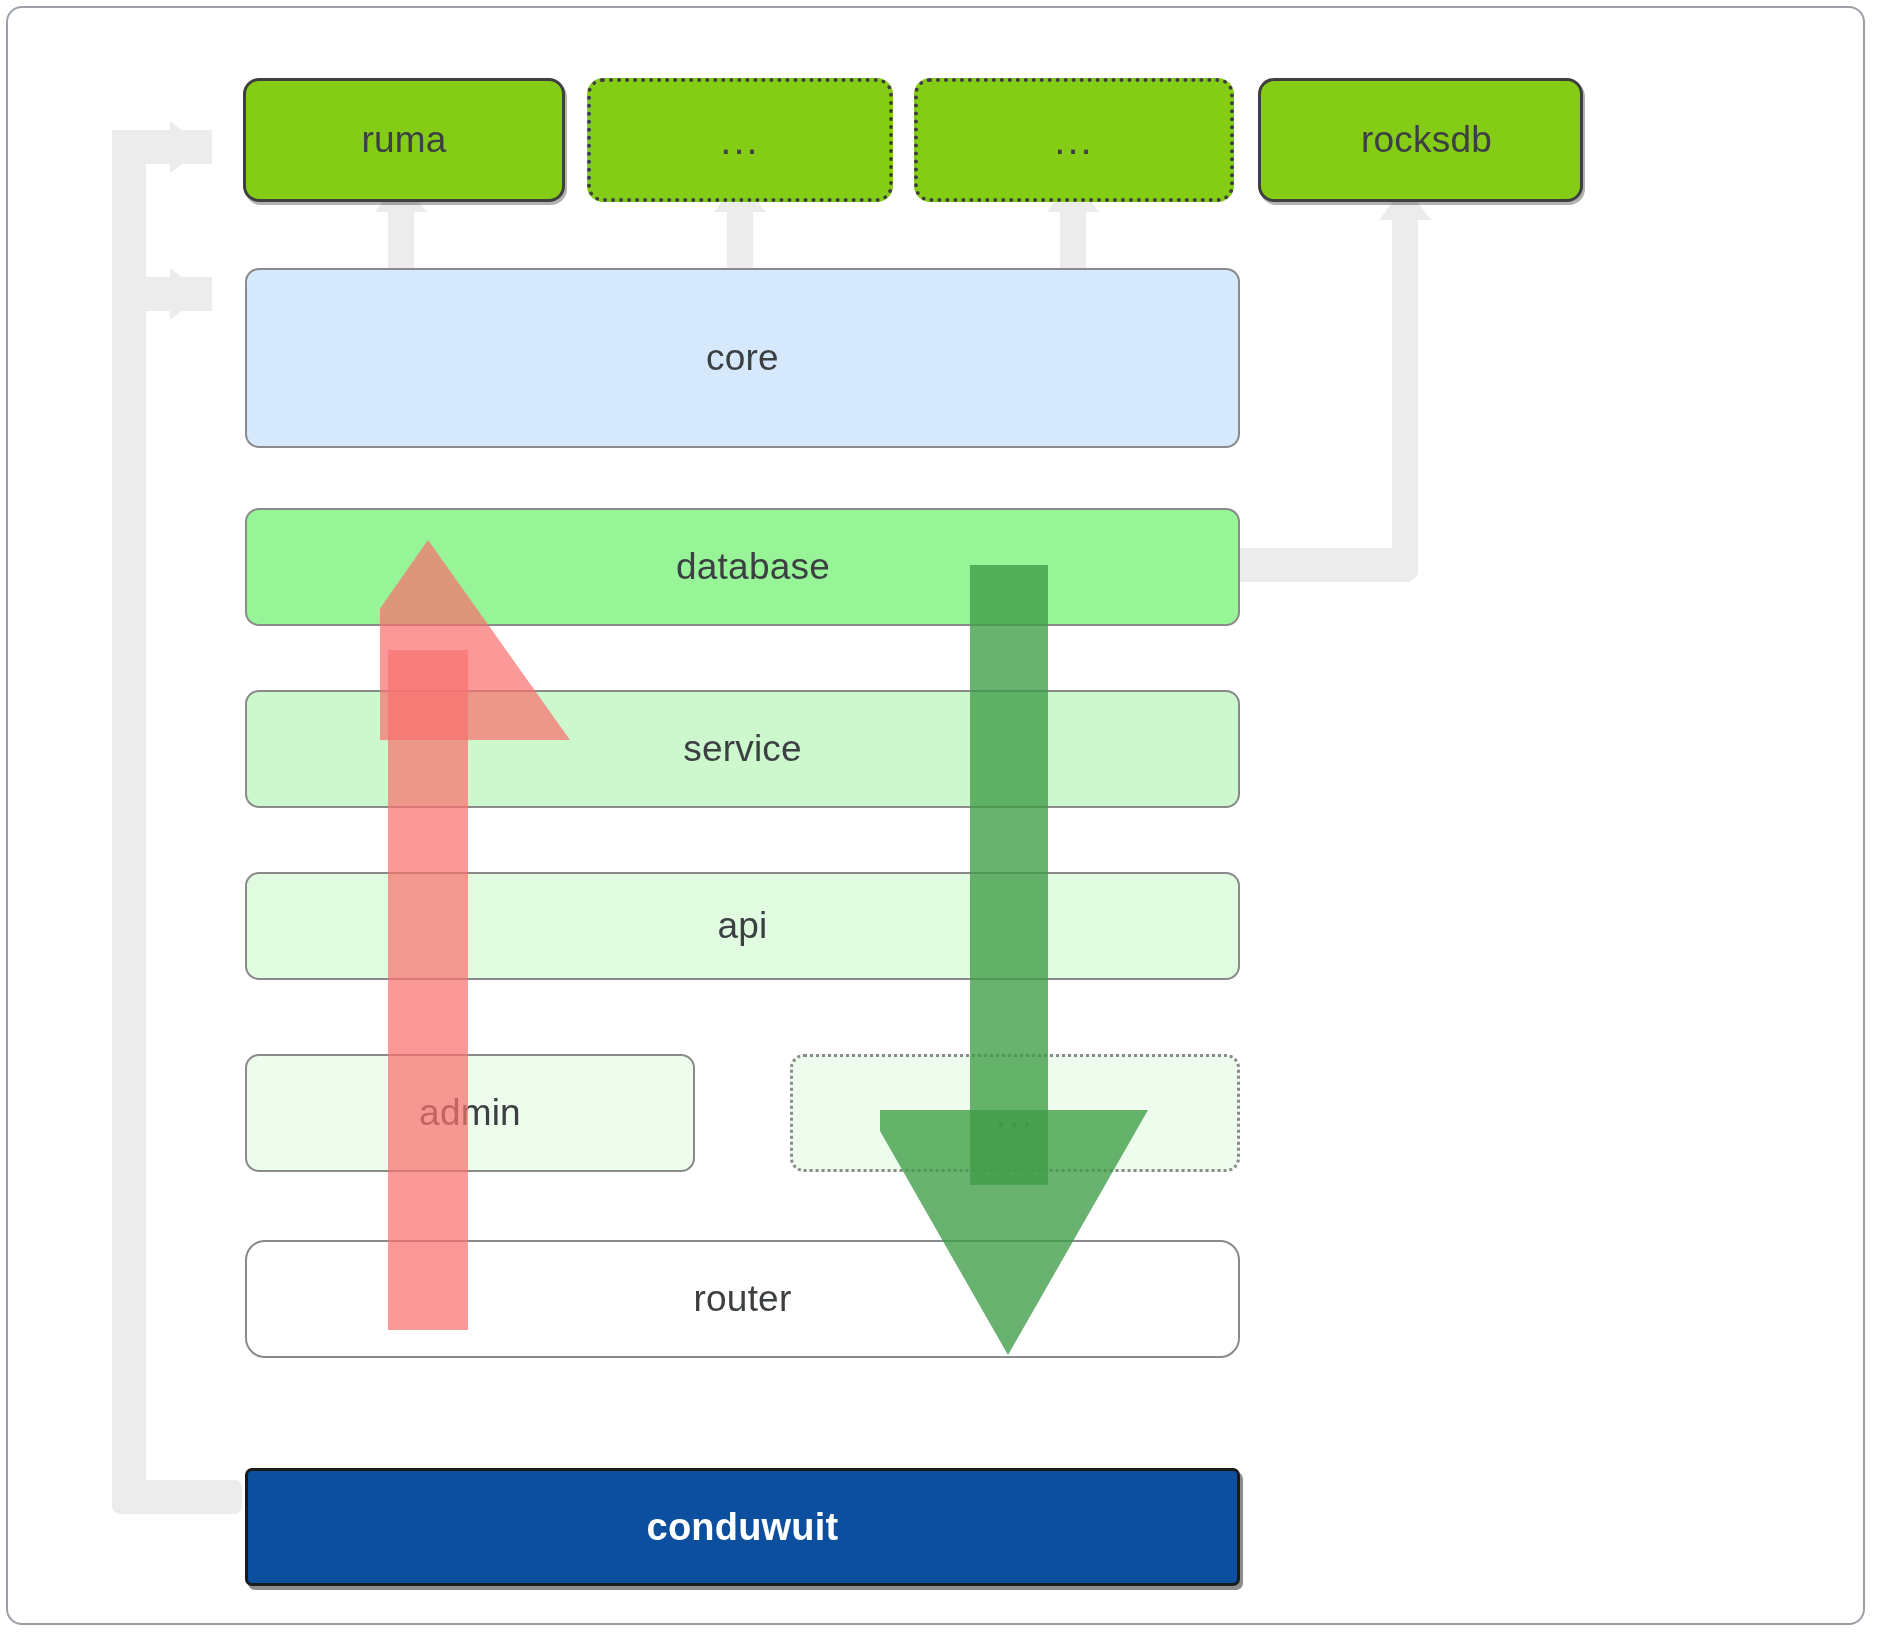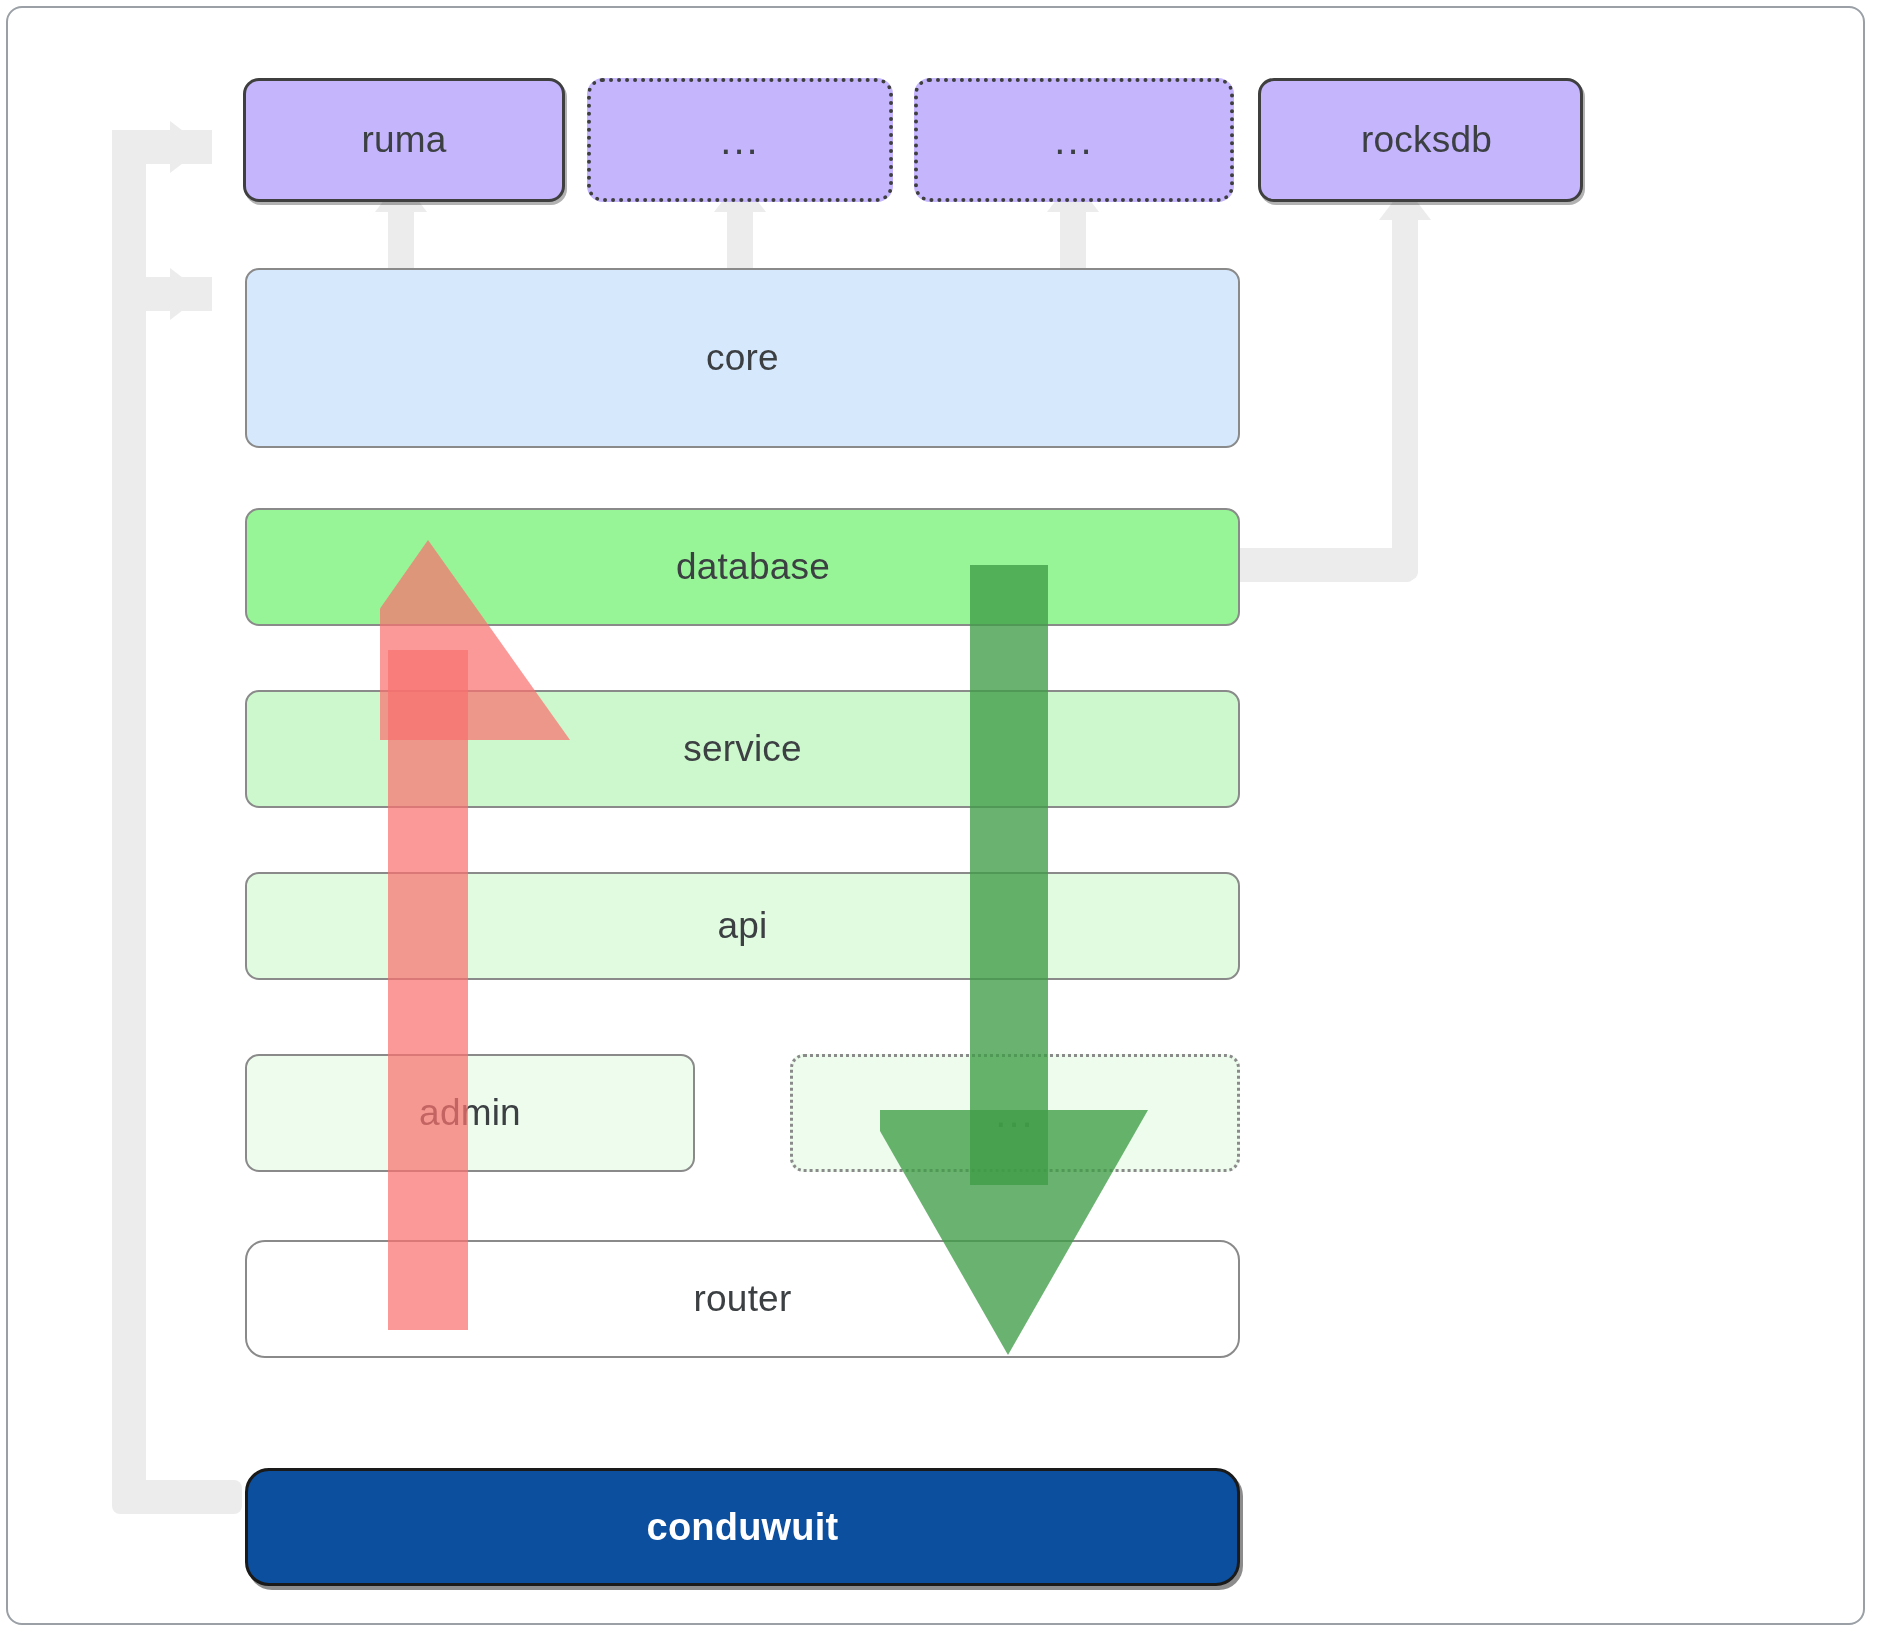--- a/index.html
+++ b/index.html
@@ -31,21 +31,21 @@
     align-items: center;
     justify-content: center;
     border-radius: 14px;
     font-size: 37px;
     color: #3c4043;
     letter-spacing: 0.2px;
     z-index: 3;
   }
   
   .dep {
-    background: #c4b5fd;
+    background: #84cc16;
     border: 3px solid #3f3f3f;
     border-radius: 16px;
     box-shadow: 2px 3px 0 rgba(0,0,0,0.30);
   }
   .dep.dotted {
     border-style: dotted;
     border-width: 4px;
     box-shadow: none;
   }
   .dots { font-size: 40px; letter-spacing: 2px; line-height: 0.4; }
@@ -54,21 +54,21 @@
     border: 2px solid #8a8a8a;
     border-radius: 14px;
   }
   .layer.dotted {
     border-style: dotted;
     border-width: 3px;
   }
   .brand {
     background: #0b4f9e;
     border: 3px solid #1a1a1a;
-    border-radius: 24px;
+    border-radius: 7px;
     color: #ffffff;
     font-weight: bold;
     font-size: 38px;
     box-shadow: 3px 4px 0 rgba(0,0,0,0.45);
   }
   
   .conn {
     position: absolute;
     background: #ececec;
     z-index: 1;

